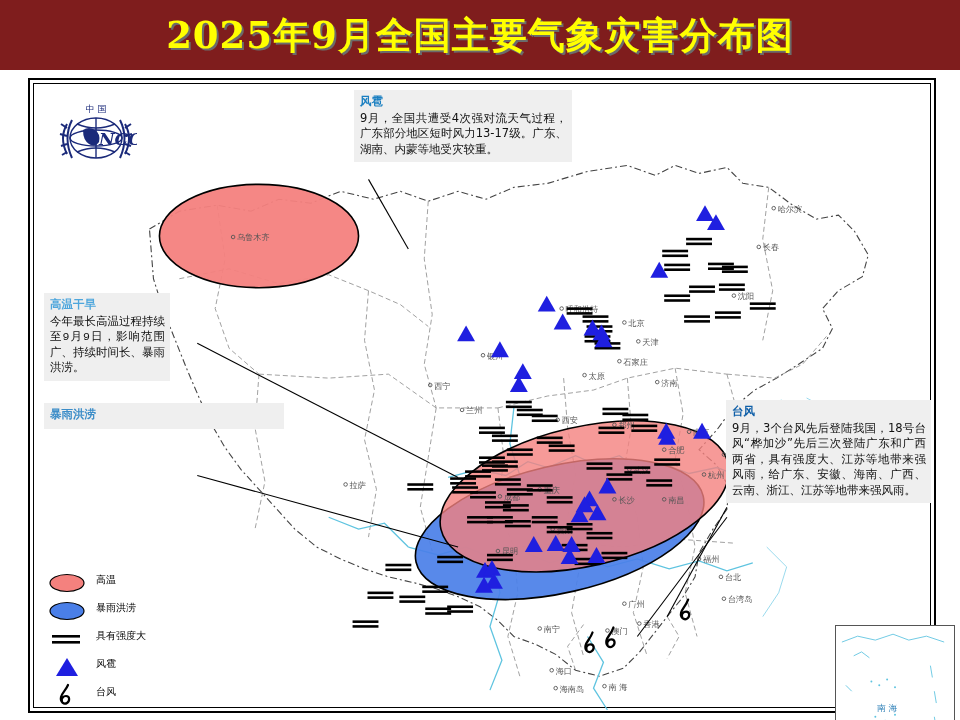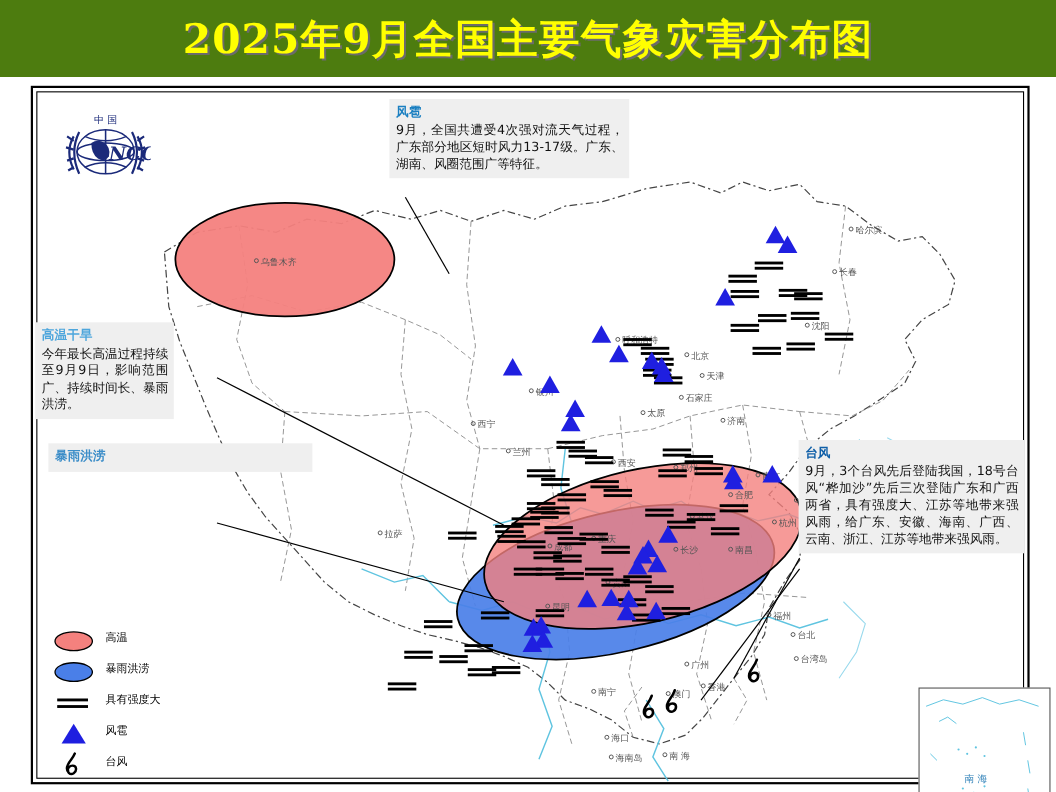--- a/index.html
+++ b/index.html
@@ -1,20 +1,20 @@
 <!DOCTYPE html>
 <html><head>
 <meta charset="utf-8">
 <style>
   html,body{margin:0;padding:0;}
   body{width:960px;height:720px;background:#ffffff;font-family:"DejaVu Sans","Liberation Sans",sans-serif;overflow:hidden;}
   #root{position:relative;width:960px;height:720px;}
 
   
-  #title-banner{position:absolute;left:0;top:0;width:960px;height:70px;background:#4d7c0f;}
+  #title-banner{position:absolute;left:0;top:0;width:960px;height:70px;background:#7f1d1d;}
   #title-text{position:absolute;left:0;top:6px;width:960px;text-align:center;
     font-family:"DejaVu Serif","Liberation Serif",serif;font-weight:bold;font-size:37px;
     color:#FFFF00;letter-spacing:1px;line-height:58px;
     text-shadow:2px 2px 0 #6b6b6b;}
 
   
   #map-frame{position:absolute;left:28px;top:78px;width:908px;height:635px;
     border:2px solid #000;background:#ffffff;box-sizing:border-box;}
   #map-frame-inner{position:absolute;left:3px;top:3px;right:3px;bottom:3px;
     border:1px solid #000;box-sizing:border-box;}
@@ -24,21 +24,21 @@
   #ncc-logo{position:absolute;left:55px;top:98px;width:82px;height:72px;}
 
   
   .info-box{position:absolute;background:#EFEFEF;color:#111;
     font-size:11.5px;line-height:15.5px;padding:4px 5px 5px 6px;box-sizing:border-box;}
   .info-head{font-weight:bold;font-size:11.5px;display:block;margin-bottom:1px;}
   .info-body{display:block;text-align:justify;}
 
   #box-fengbao{left:354px;top:90px;width:218px;}
   #box-fengbao .info-head{color:#1A7FC1;}
-  #box-gaowen{left:32px;top:293px;width:126px;}
+  #box-gaowen{left:44px;top:293px;width:126px;font-family:Liberation Mono, monospace;}
   #box-gaowen .info-head{color:#4EA6DC;}
   #box-baoyu{left:44px;top:403px;width:240px;}
   #box-baoyu .info-head{color:#3C8DC8;}
   #box-taifeng{left:726px;top:400px;width:205px;}
   #box-taifeng .info-head{color:#0F5FA8;}
 
   
   #legend{position:absolute;left:46px;top:570px;width:150px;}
   .legend-row{position:relative;height:28px;}
   .legend-sym{position:absolute;left:0;top:0;width:42px;height:26px;}
@@ -651,21 +651,21 @@
       <path d="M12,30 L6,26 M12,38 L5,36 M12,46 L6,48 M12,54 L7,57"></path>
       <path d="M70,30 L76,26 M70,38 L77,36 M70,46 L76,48 M70,54 L75,57"></path>
     </g>
     <path d="M28,32 Q34,28 40,32 Q46,36 44,44 Q40,50 34,46 Q28,42 28,32 Z" fill="#1B2A7A"></path>
     <text x="44" y="47" font-size="17" font-weight="bold" fill="#1B2A7A" font-family="DejaVu Serif, serif" font-style="italic">NCC</text>
     <text x="41" y="14" font-size="9" fill="#1B2A7A" text-anchor="middle" font-family="DejaVu Sans, sans-serif">中 国</text>
   </svg>
 
   <div class="info-box" id="box-fengbao">
     <span class="info-head">风雹</span>
-    <span class="info-body">9月，全国共遭受4次强对流天气过程，广东部分地区短时风力13-17级。广东、湖南、风圈范围广等特征。</span>
+    <span class="info-body">9月，全国共遭受4次强对流天气过程，广东部分地区短时风力13-17级。广东、湖南、内蒙等地受灾较重。</span>
   </div>
 
   <div class="info-box" id="box-gaowen">
     <span class="info-head">高温干旱</span>
     <span class="info-body">今年最长高温过程持续至9月9日，影响范围广、持续时间长、暴雨洪涝。</span>
   </div>
 
   <div class="info-box" id="box-baoyu">
     <span class="info-head">暴雨洪涝</span>
   </div>

